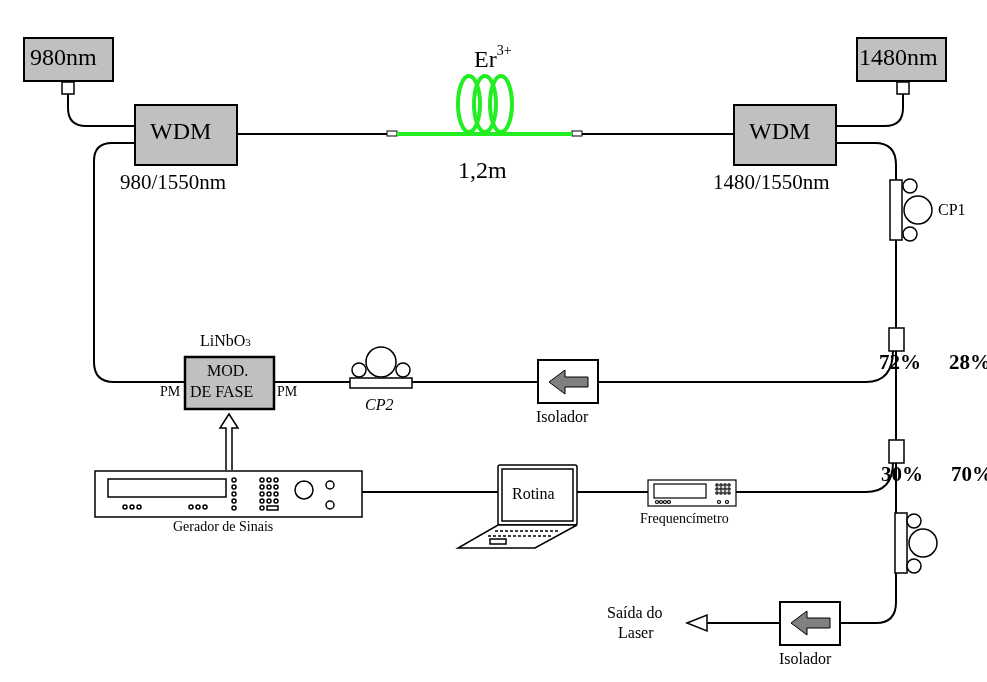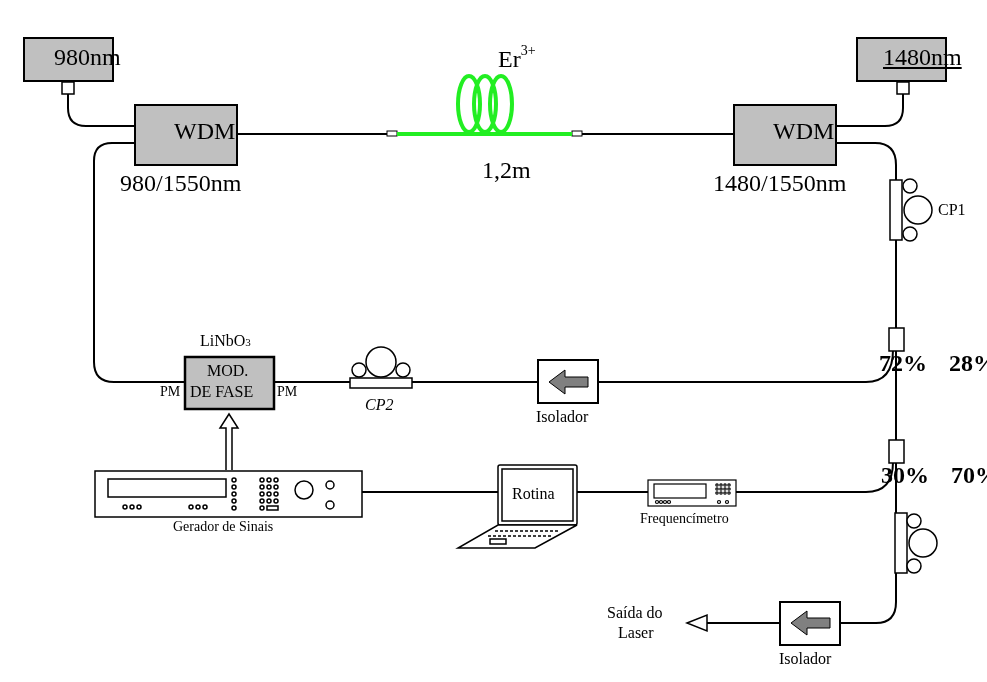--- a/index.html
+++ b/index.html
@@ -1,20 +1,20 @@
 <!DOCTYPE html>
 <html><head>
 <meta charset="utf-8">
 <style>
   html, body { margin: 0; padding: 0; background: #ffffff; }
   body { width: 987px; height: 682px; position: relative; overflow: hidden; font-family: "Liberation Serif", "DejaVu Serif", serif; }
   svg { position: absolute; left: 0; top: 0; }
   .lbl { position: absolute; color: #000; white-space: nowrap; font-family: "Liberation Serif", "DejaVu Serif", serif; }
-  .big { font-size: 24px; margin-left: 24px; }
-  .med { font-size: 24px; }
+  .big { font-size: 24px; }
+  .med { font-size: 21px; }
   .sm  { font-size: 16px; }
   .xs  { font-size: 14px; }
   .bold { font-weight: bold; margin-left: 39px; }
   sup { font-size: 14px; vertical-align: 0; position: relative; top: -12px; }
 </style>
 </head>
 <body>
 
 <svg width="987" height="682" viewBox="0 0 987 682">
   <g fill="none" stroke="#000" stroke-width="2">
@@ -164,21 +164,21 @@
     <circle cx="717" cy="493" r="1.2"></circle>
       <circle cx="721" cy="493" r="1.2"></circle>
       <circle cx="725" cy="493" r="1.2"></circle>
       <circle cx="729" cy="493" r="1.2"></circle>
     <circle cx="719" cy="502" r="1.5"></circle>
       <circle cx="727" cy="502" r="1.5"></circle>
   </g>
 </svg>
 
 <div class="lbl big" style="left:30px;top:44px;">980nm</div>
-<div class="lbl big" style="left:859px;top:44px;text-decoration:underline;">1480nm</div>
+<div class="lbl big" style="left:859px;top:44px;">1480nm</div>
 
 <div class="lbl big" style="left:150px;top:118px;">WDM</div>
 <div class="lbl med" style="left:120px;top:170px;">980/1550nm</div>
 
 <div class="lbl big" style="left:749px;top:118px;">WDM</div>
 <div class="lbl med" style="left:713px;top:170px;">1480/1550nm</div>
 
 <div class="lbl big" style="left:474px;top:46px;">
   <span>Er</span><sup>3+</sup>
 </div>

